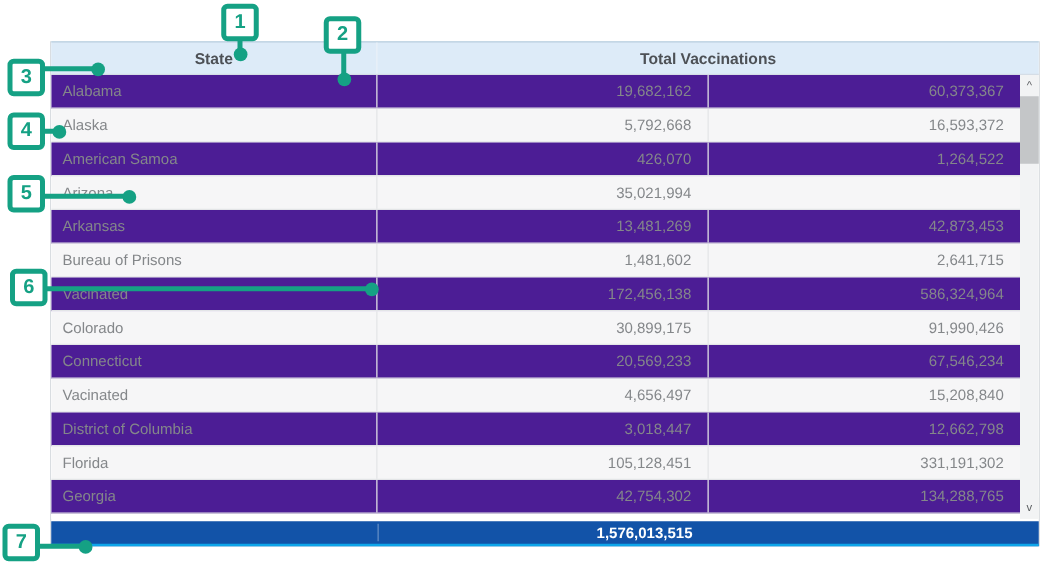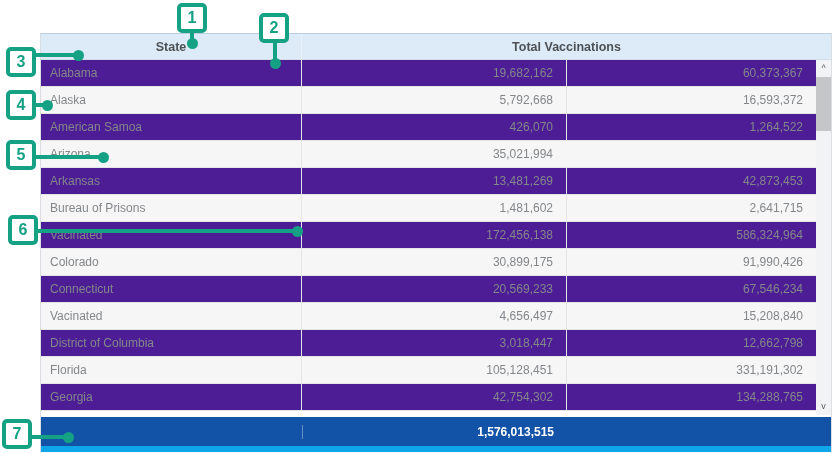--- a/index.html
+++ b/index.html
@@ -36,22 +36,22 @@
   .tcell.c2{flex:1;justify-content:flex-end;padding-right:13px;border-left:1px solid var(--grid);}
 
   
   .scrollbar{width:15px;height:355px;background:#f2f3f4;display:flex;flex-direction:column;}
   .sb-btn{height:17px;display:flex;align-items:center;justify-content:center;
           font-size:9px;color:#5a5d60;background:#f2f3f4;cursor:pointer;line-height:1;}
   .sb-track{flex:1;position:relative;}
   .sb-thumb{position:absolute;left:0;top:0;width:15px;height:54px;background:#c4c6c8;}
 
   
-  .totals{display:flex;height:35px;margin-top:2px;background:var(--totals-bg);
-          border-bottom:6px solid #0ea5e9;align-items:center;}
+  .totals{display:flex;height:20px;margin-top:2px;background:var(--totals-bg);
+          border-bottom:2px solid #0ea5e9;align-items:center;}
   .tcellT{display:flex;align-items:center;justify-content:flex-end;
           font-size:12px;font-weight:bold;color:#fff;padding-right:13px;}
   .tcellT.c0{width:261px;}
   .tcellT.c1{width:265px;border-left:1px solid rgba(255,255,255,.35);}
   .tcellT.c2{flex:1;border-left:1px solid rgba(255,255,255,.35);}
 
   
   .ann-box{position:absolute;width:30px;height:30px;background:#fff;
            border:4px solid var(--accent);border-radius:5px;
            display:flex;align-items:center;justify-content:center;

